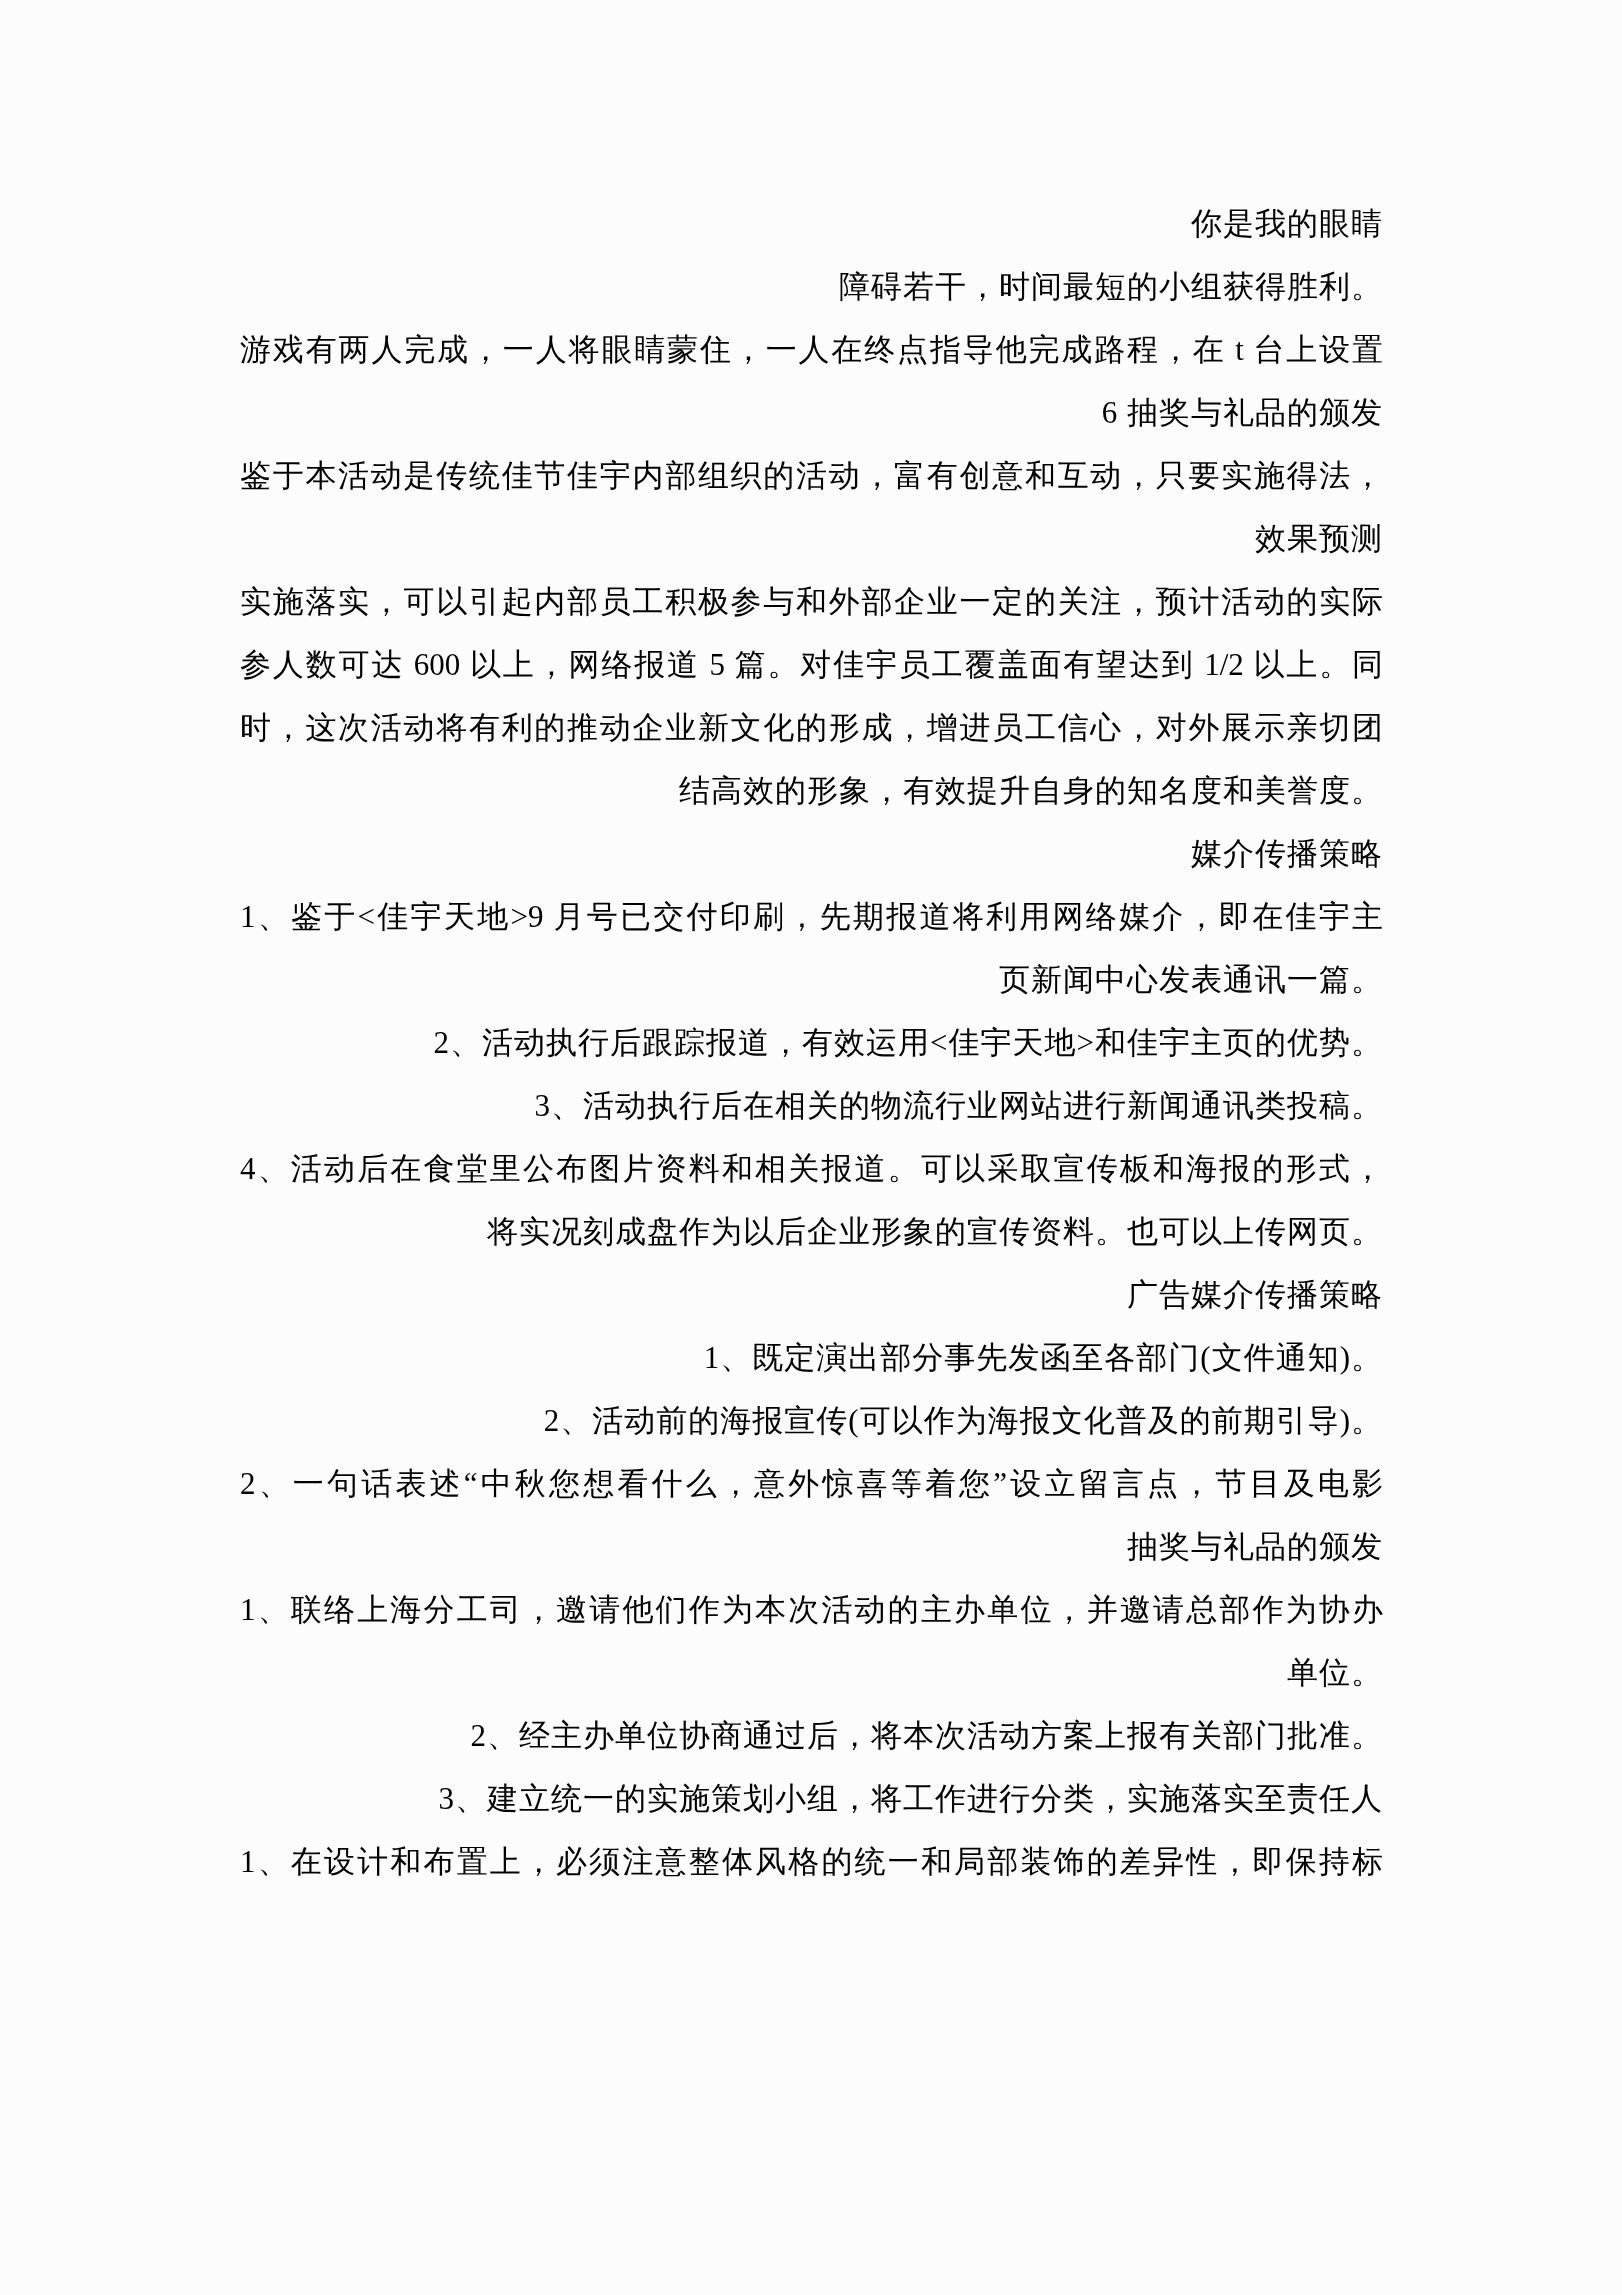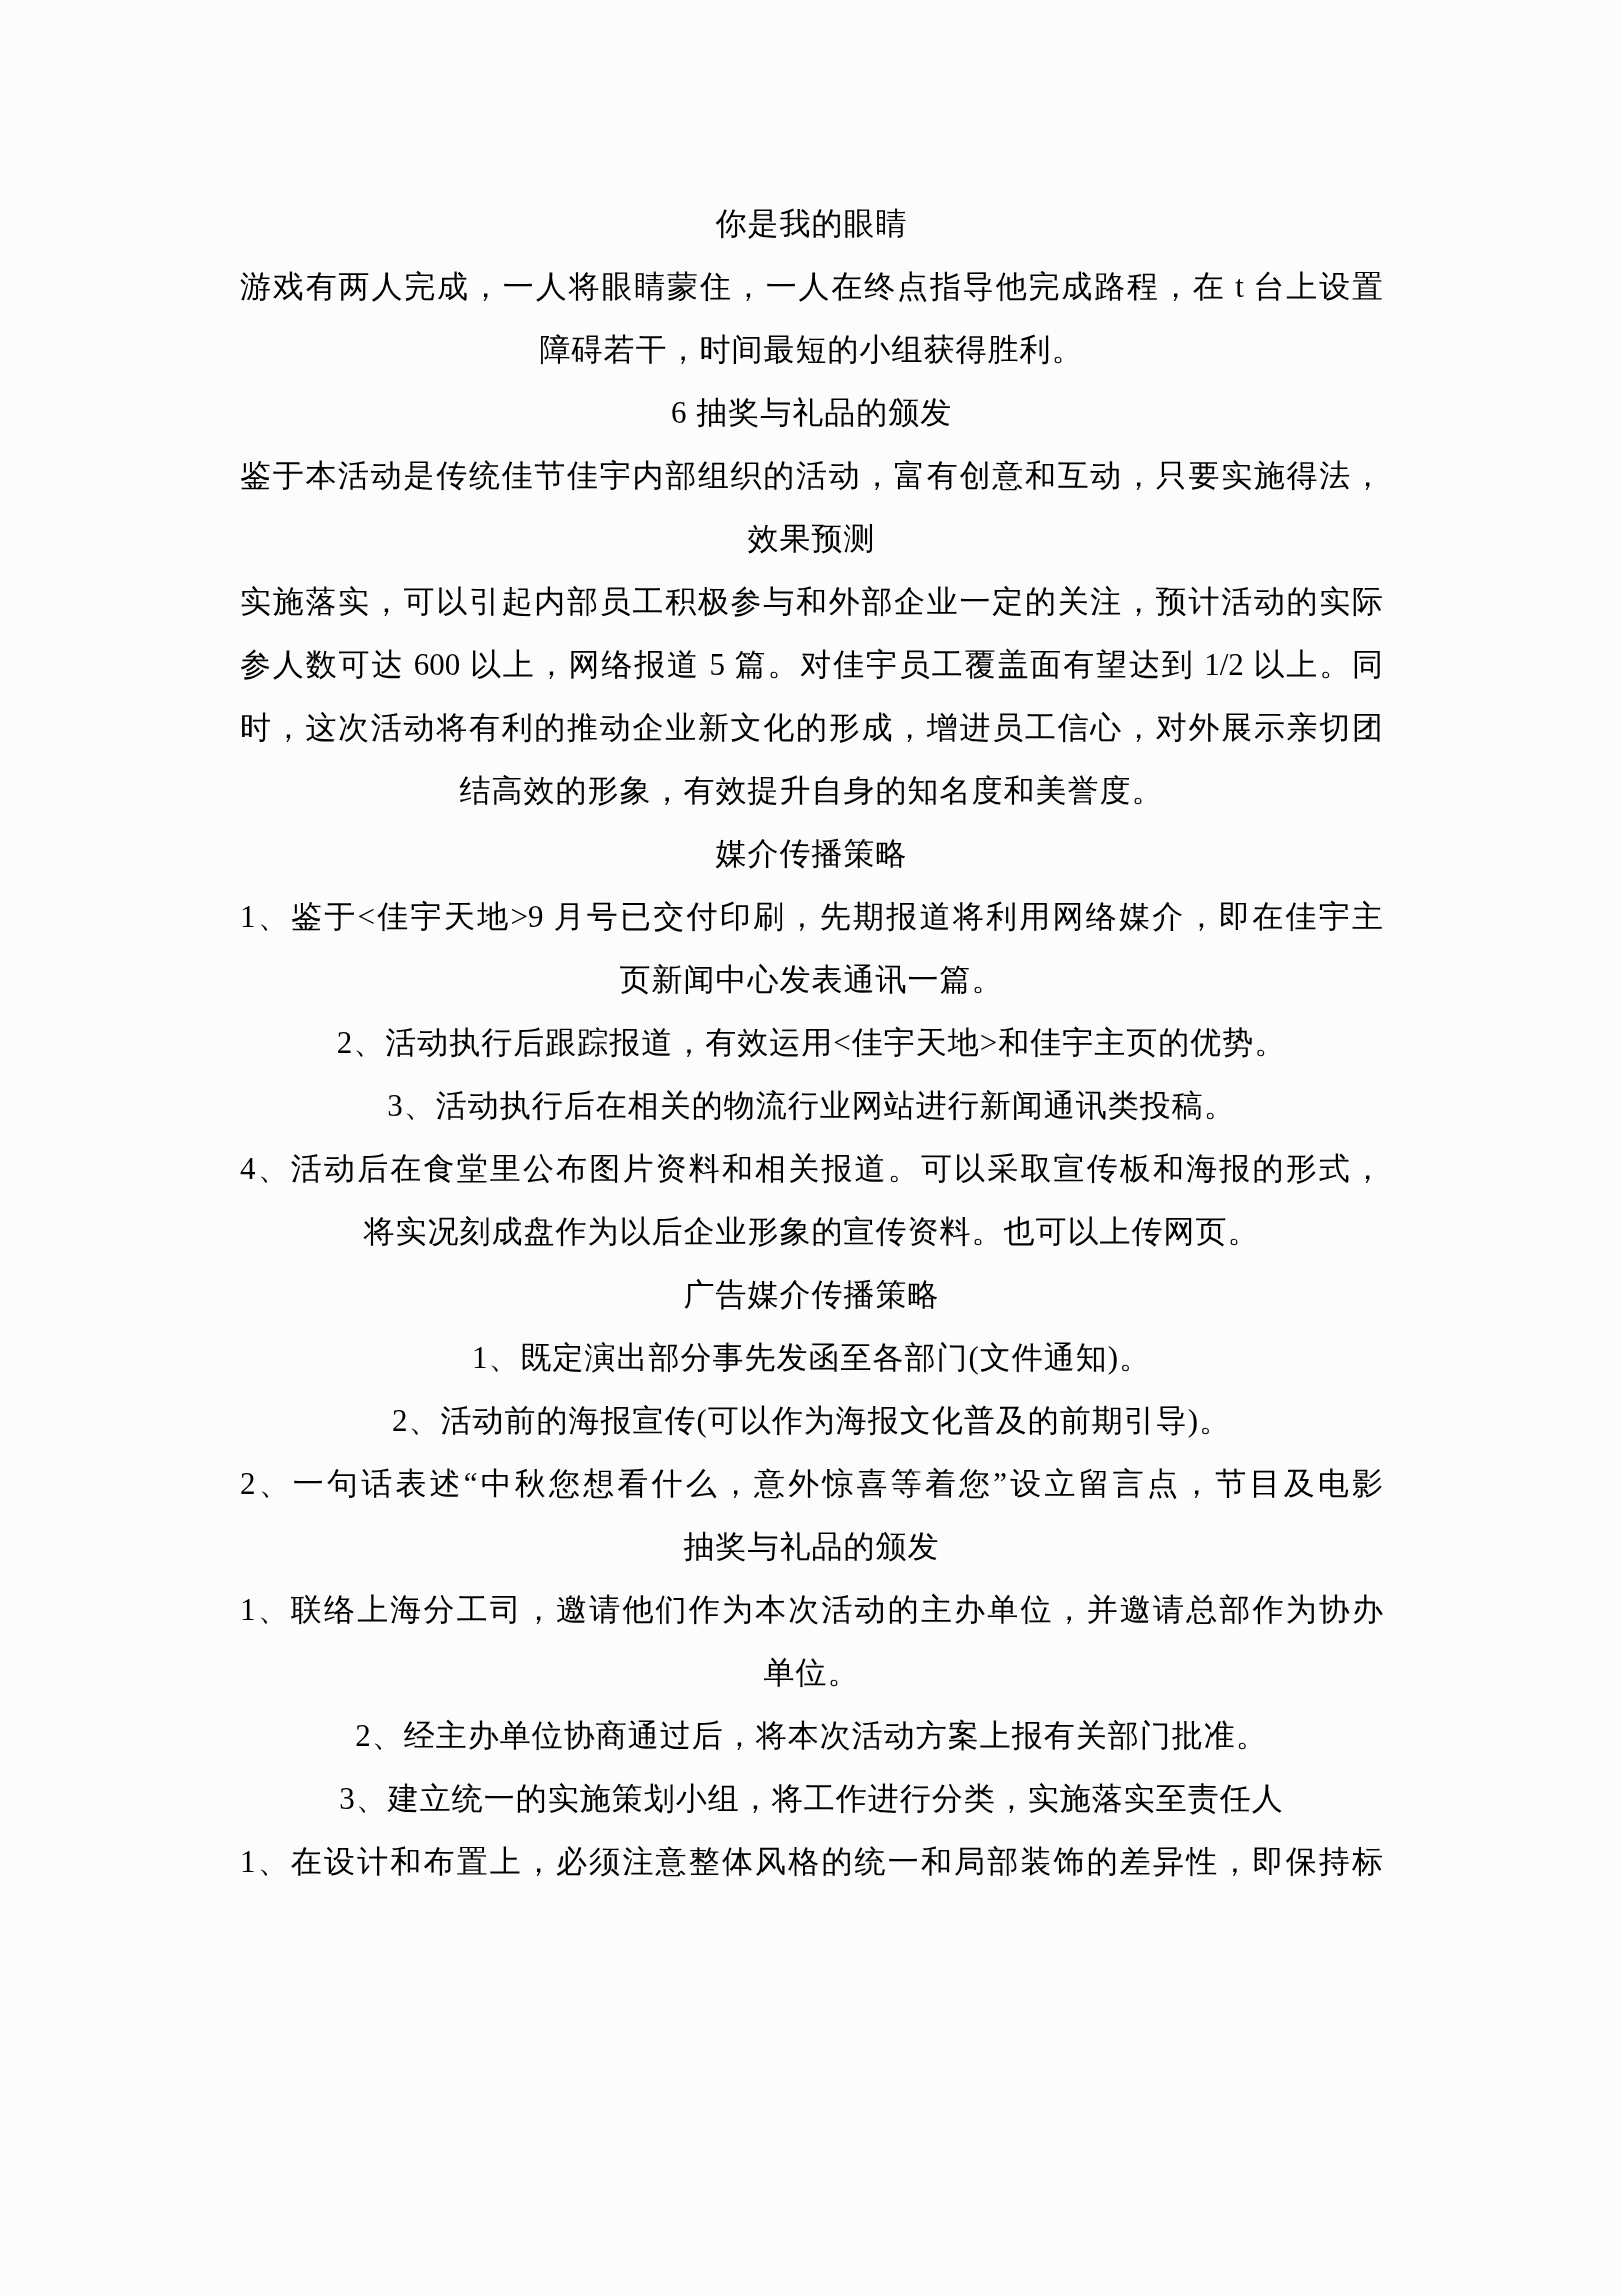--- a/index.html
+++ b/index.html
@@ -22,39 +22,39 @@
   }
   .line {
     font-family: "Liberation Serif", "DejaVu Serif", serif;
     font-size: 31px;
     line-height: 63px;
     height: 63px;
     color: #000000;
     letter-spacing: 1px;
     white-space: nowrap;
     overflow: visible;
-    text-align: center;
+    text-align: right;
   }
   .line.fill {
     white-space: normal;
     letter-spacing: 0;
     text-align: justify;
     text-align-last: justify;
     text-justify: inter-character;
     overflow: hidden;
   }
 </style>
 </head>
 <body>
 
 <div class="page">
   <div class="text-block">
     <div class="line">你是我的眼睛</div>
+    <div class="line">障碍若干，时间最短的小组获得胜利。</div>
     <div class="line fill">游戏有两人完成，一人将眼睛蒙住，一人在终点指导他完成路程，在 t 台上设置</div>
-    <div class="line">障碍若干，时间最短的小组获得胜利。</div>
     <div class="line">6 抽奖与礼品的颁发</div>
     <div class="line fill">鉴于本活动是传统佳节佳宇内部组织的活动，富有创意和互动，只要实施得法，</div>
     <div class="line">效果预测</div>
     <div class="line fill">实施落实，可以引起内部员工积极参与和外部企业一定的关注，预计活动的实际</div>
     <div class="line fill">参人数可达 600 以上，网络报道 5 篇。对佳宇员工覆盖面有望达到 1/2 以上。同</div>
     <div class="line fill">时，这次活动将有利的推动企业新文化的形成，增进员工信心，对外展示亲切团</div>
     <div class="line">结高效的形象，有效提升自身的知名度和美誉度。</div>
     <div class="line">媒介传播策略</div>
     <div class="line fill">1、鉴于&lt;佳宇天地&gt;9 月号已交付印刷，先期报道将利用网络媒介，即在佳宇主</div>
     <div class="line">页新闻中心发表通讯一篇。</div>

